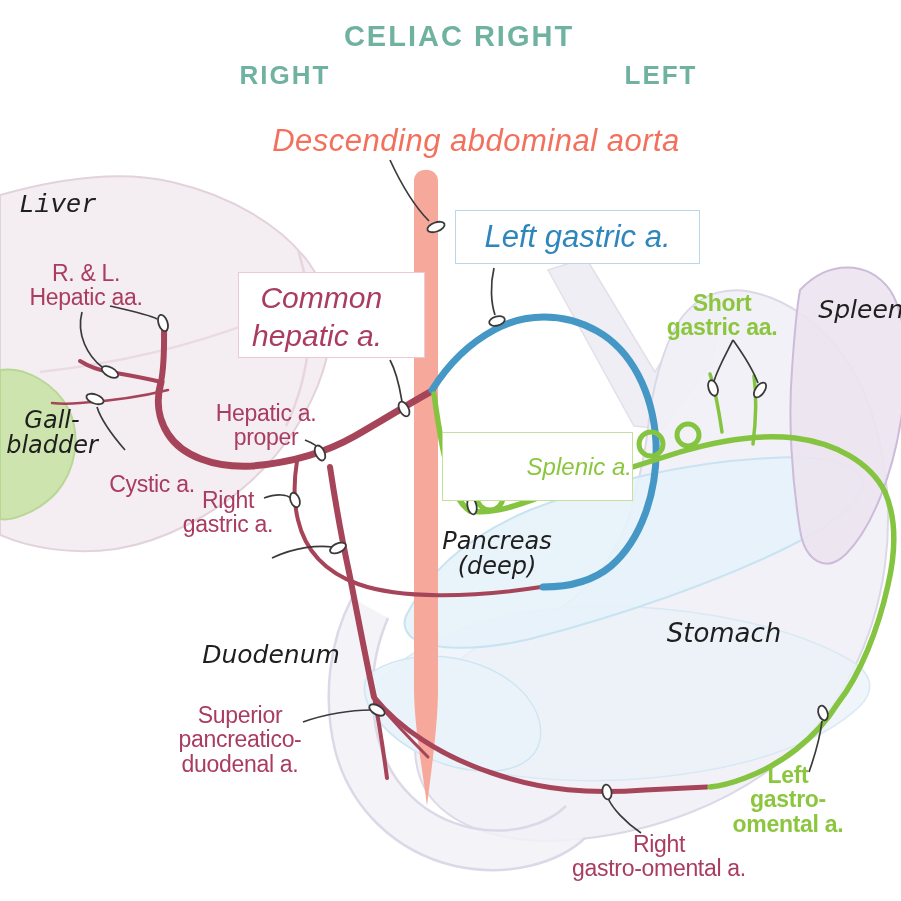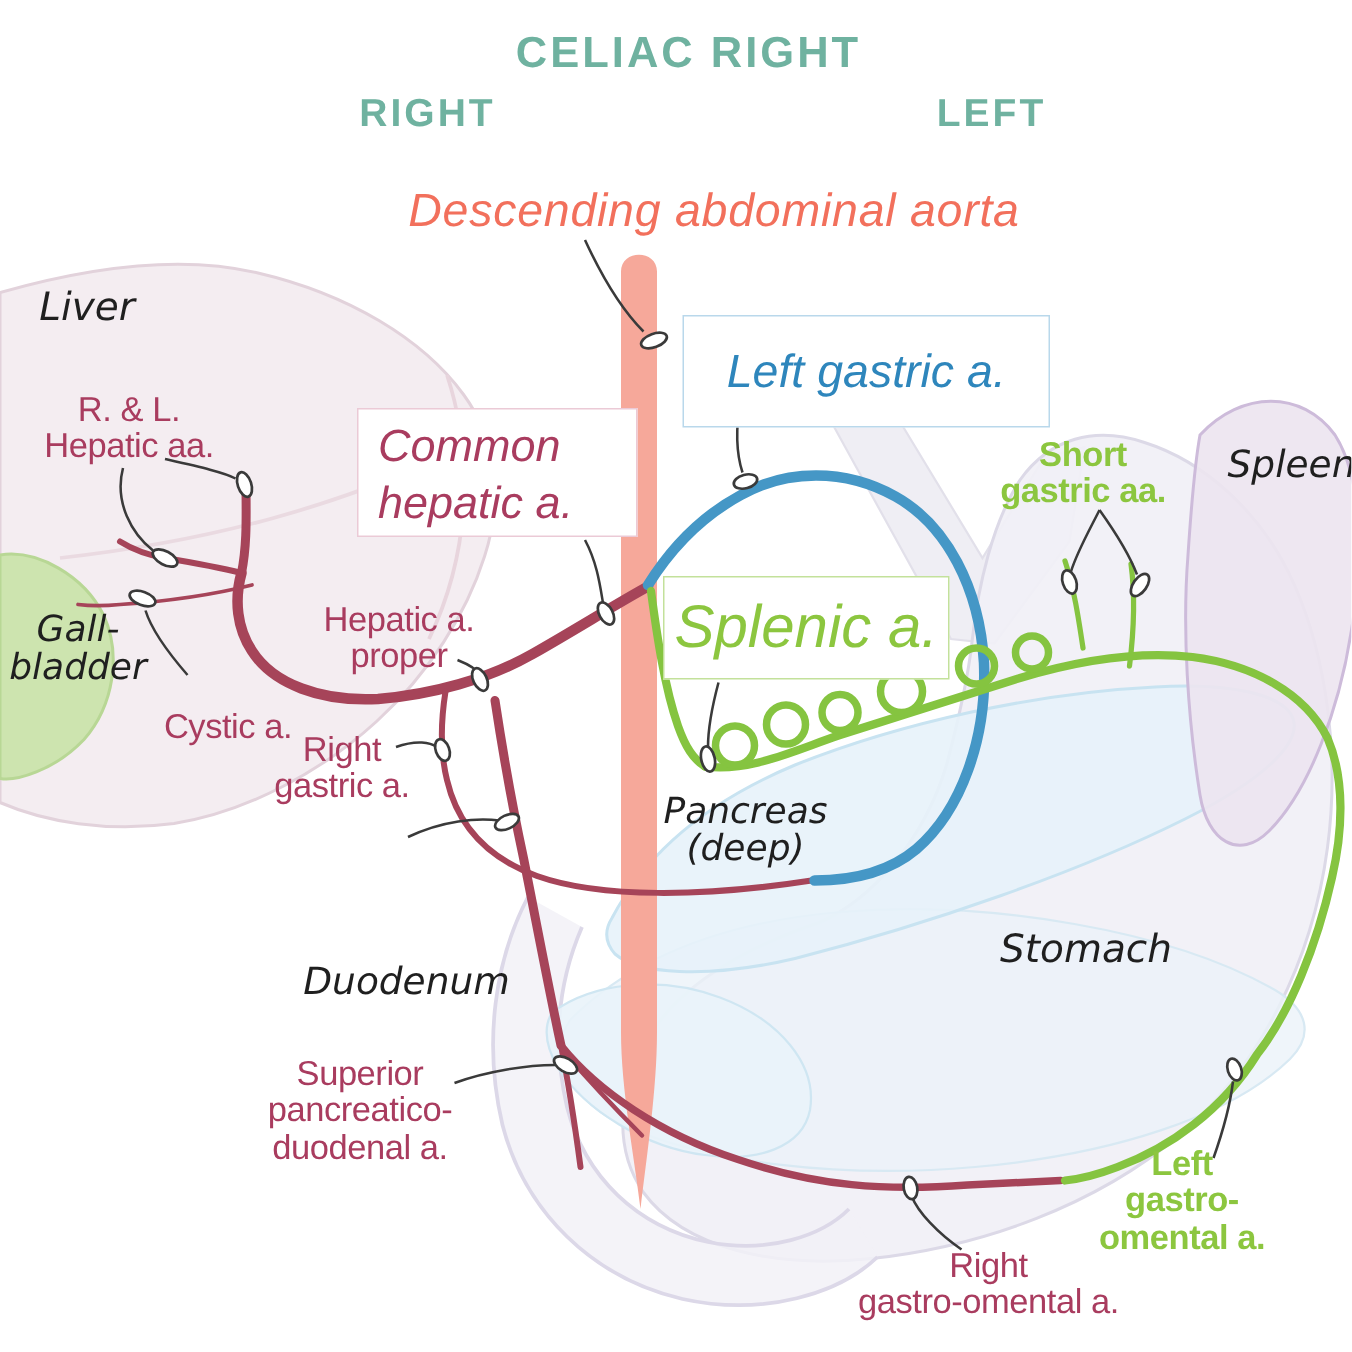--- a/index.html
+++ b/index.html
@@ -17,23 +17,23 @@
        text-align:center;line-height:1.06;pointer-events:none;}
   .teal{color:var(--teal);font-weight:bold;letter-spacing:2px;font-size:28px;}
   .teal.small{font-size:26px;letter-spacing:2px;}
   .salmon-it{color:var(--salmon);font-style:italic;font-size:31px;letter-spacing:.5px;}
   .organ{color:var(--ink);font-style:italic;font-size:25px;font-family:"DejaVu Sans",sans-serif;}
   .maroon{color:var(--maroonText);font-size:23px;letter-spacing:-0.3px;font-weight:500;}
   .greenlbl{color:var(--greenText);font-size:23px;letter-spacing:-0.3px;font-weight:700;}
   .boxlbl{position:absolute;background:#fff;display:flex;align-items:center;
           font-style:italic;box-sizing:border-box;}
   .boxlbl.ch{border:1.5px solid #EBCAD6;color:var(--maroonText);font-size:30px;
-             padding-left:13px;line-height:1.2;align-items:flex-start;padding-top:6px;}
+             padding-left:13px;line-height:1.2;align-items:flex-start;padding-top:6px;text-align:right;}
   .boxlbl.lg{border:1.5px solid #B9D8EB;color:var(--blueText);font-size:31px;justify-content:center;}
-  .boxlbl.sp{border:1.5px solid #C3E19B;color:var(--greenText);font-size:40px;justify-content:center;}
+  .boxlbl.sp{border:1.5px solid #C3E19B;color:var(--greenText);font-size:24px;justify-content:flex-end;margin-top:48px;}
 </style>
 </head>
 <body>
 
 <div id="stage">
 
 <svg id="art" width="901" height="901" viewBox="0 0 901 901">
 
   <g>
     <path d="M0,195 C60,178 122,170 172,182 C232,196 282,226 309,263 C331,293 336,331 323,371
@@ -143,21 +143,21 @@
     <ellipse cx="823" cy="713" rx="7.5" ry="4.5" transform="rotate(72 823 713)"></ellipse>
   </g>
 </svg>
 
 <div class="lbl teal" style="left:459px;top:36px;font-size:29px;">CELIAC RIGHT</div>
 <div class="lbl teal small" style="left:285px;top:76px;">RIGHT</div>
 <div class="lbl teal small" style="left:661px;top:76px;">LEFT</div>
 
 <div class="lbl salmon-it" style="left:436px;top:141px;margin-left:40px;">Descending abdominal aorta</div>
 
-<div class="lbl organ" style="left:58px;top:206px;font-size:26px;">Liver</div>
+<div class="lbl organ" style="left:58px;top:206px;font-size:26px;font-family:Liberation Mono, monospace;">Liver</div>
 <div class="lbl organ" style="left:861px;top:310px;">Spleen</div>
 <div class="lbl organ" style="left:52px;top:433px;font-size:24px;">Gall-
 bladder</div>
 <div class="lbl organ" style="left:497px;top:554px;font-size:24px;">Pancreas
 (deep)</div>
 <div class="lbl organ" style="left:724px;top:634px;font-size:26px;">Stomach</div>
 <div class="lbl organ" style="left:271px;top:655px;">Duodenum</div>
 
 <div class="lbl maroon" style="left:86px;top:285px;">R. &amp; L.
 Hepatic aa.</div>
@@ -174,20 +174,20 @@
 
 <div class="lbl greenlbl" style="left:722px;top:315px;">Short
 gastric aa.</div>
 <div class="lbl greenlbl" style="left:788px;top:800px;">Left
 gastro-omental a.</div>
 
 <div class="boxlbl ch lbl-box" style="left:238px;top:272px;width:187px;height:86px;">
   <span style="white-space:pre-line;line-height:1.25;">Common
 hepatic a.</span>
 </div>
-<div class="boxlbl lg" style="left:455px;top:210px;width:245px;height:75px;">
+<div class="boxlbl lg" style="left:455px;top:210px;width:245px;height:54px;">
   <span>Left gastric a.</span>
 </div>
 <div class="boxlbl sp" style="left:442px;top:384px;width:191px;height:69px;">
   <span>Splenic a.</span>
 </div>
 
 </div>
 
 </body></html>

